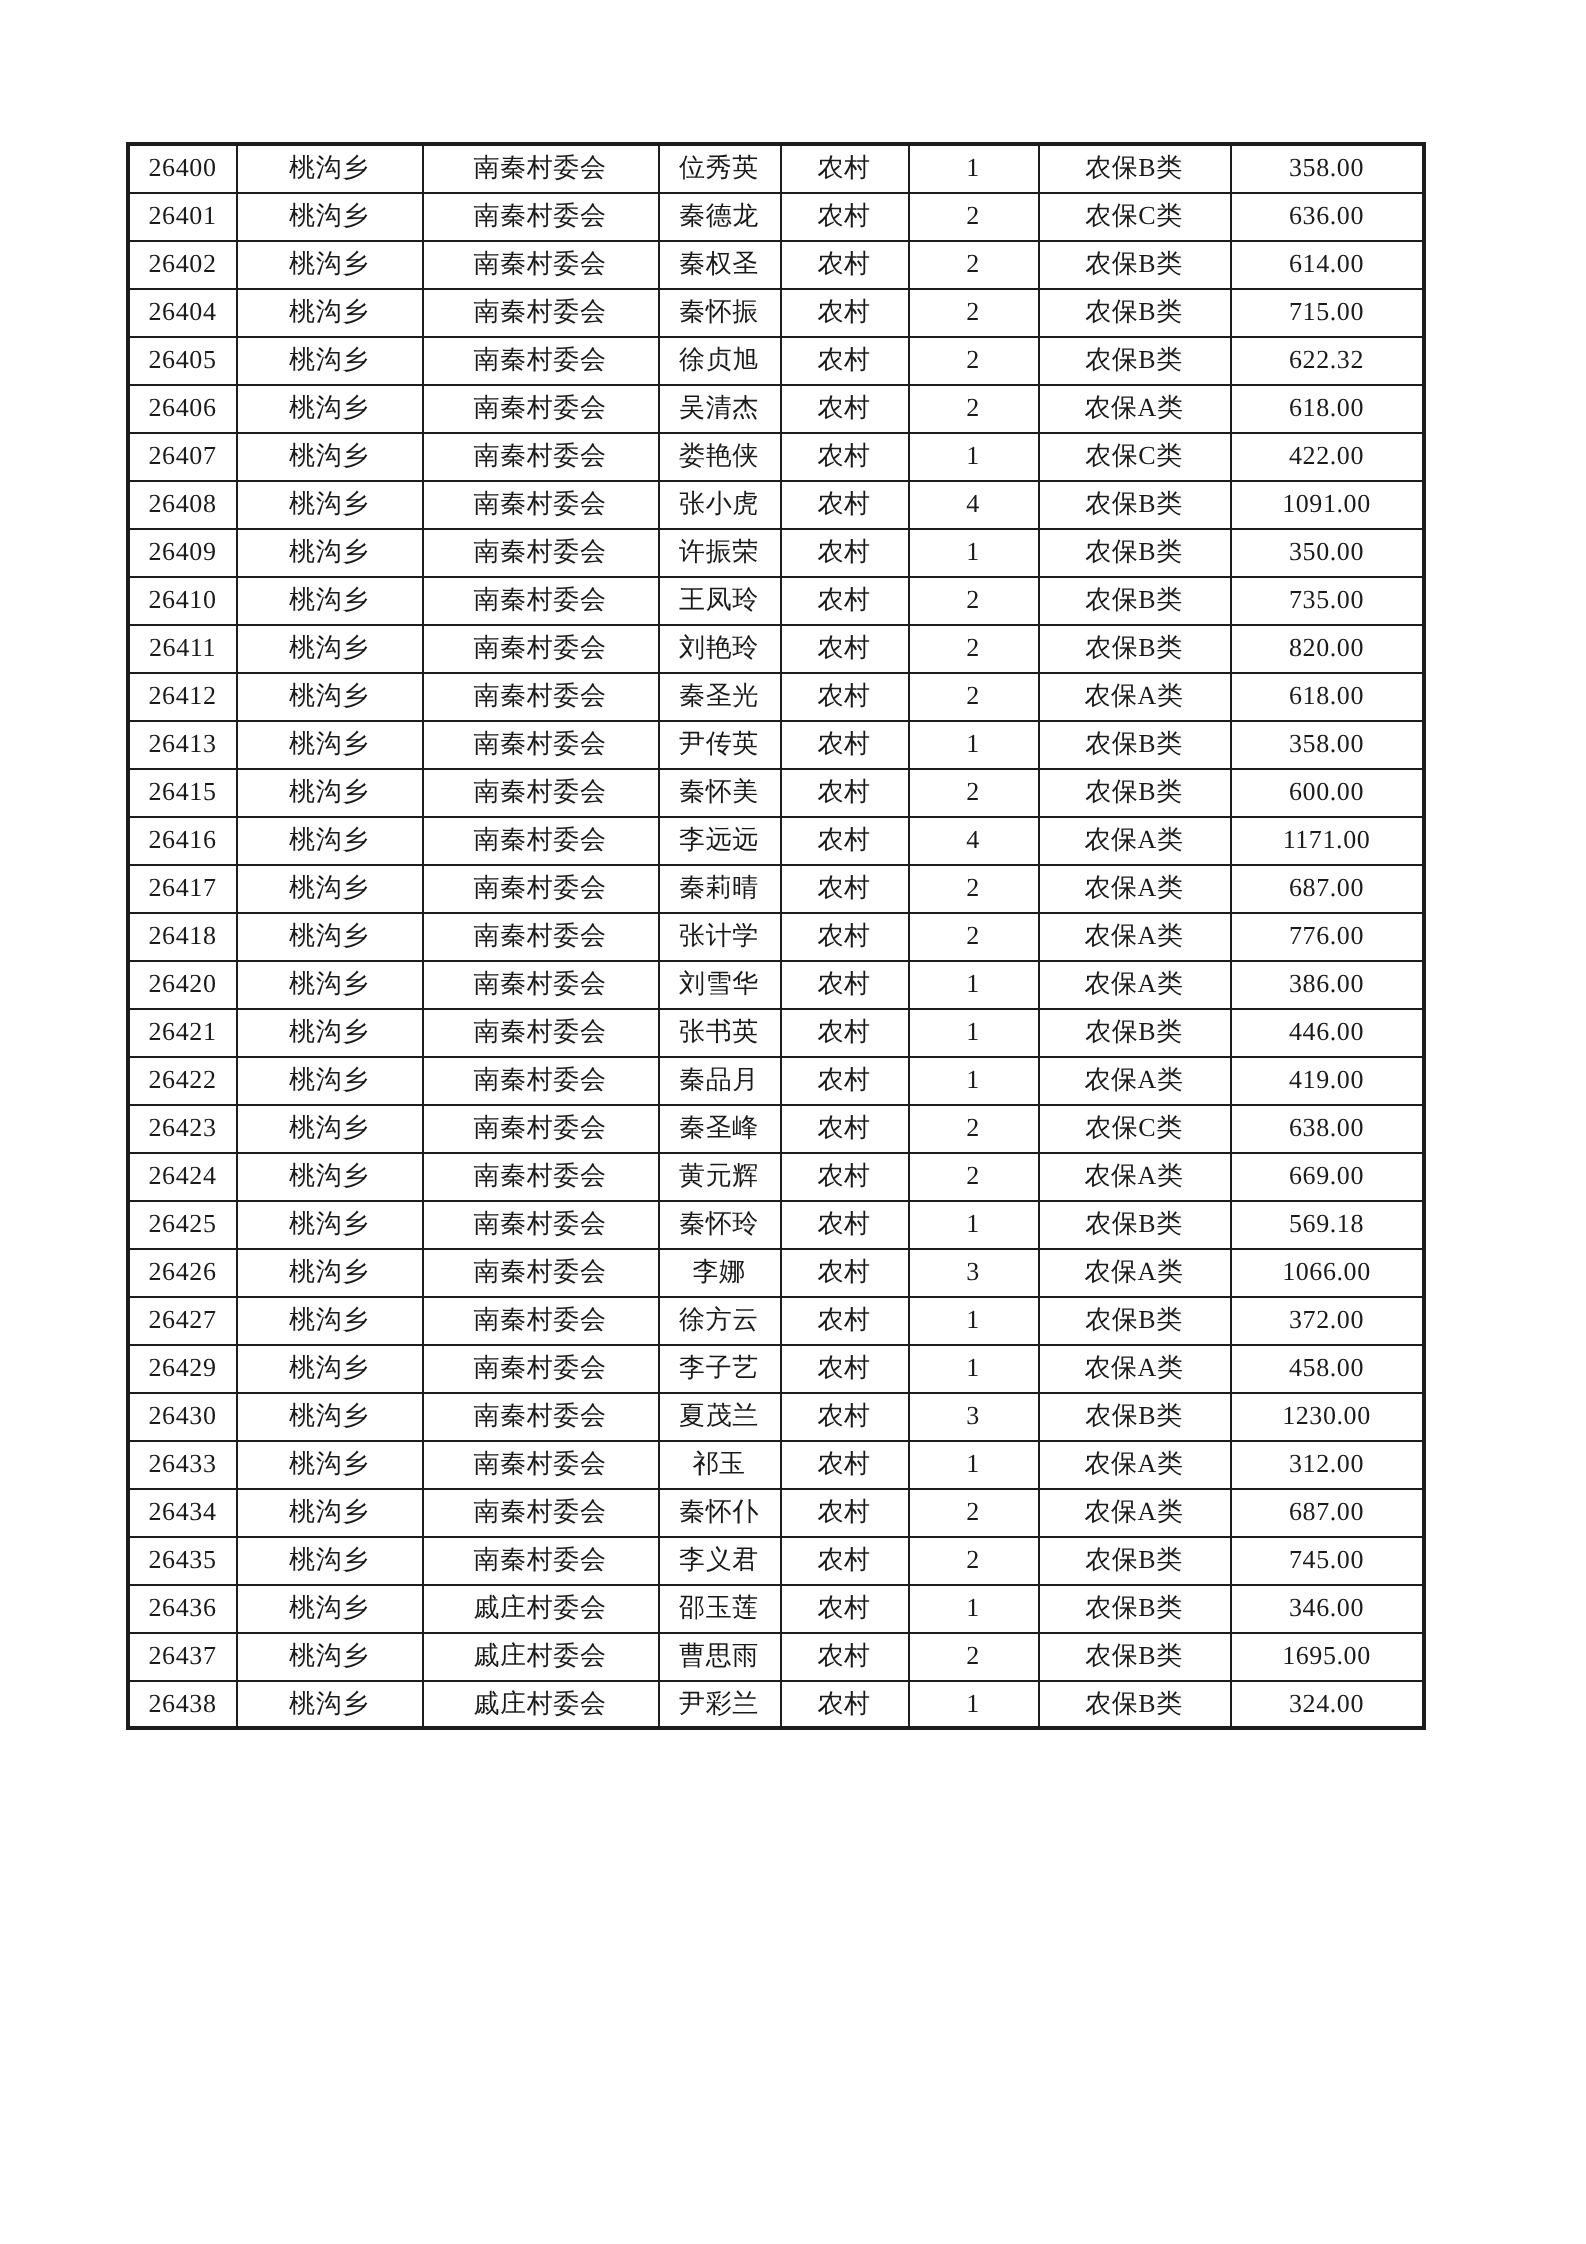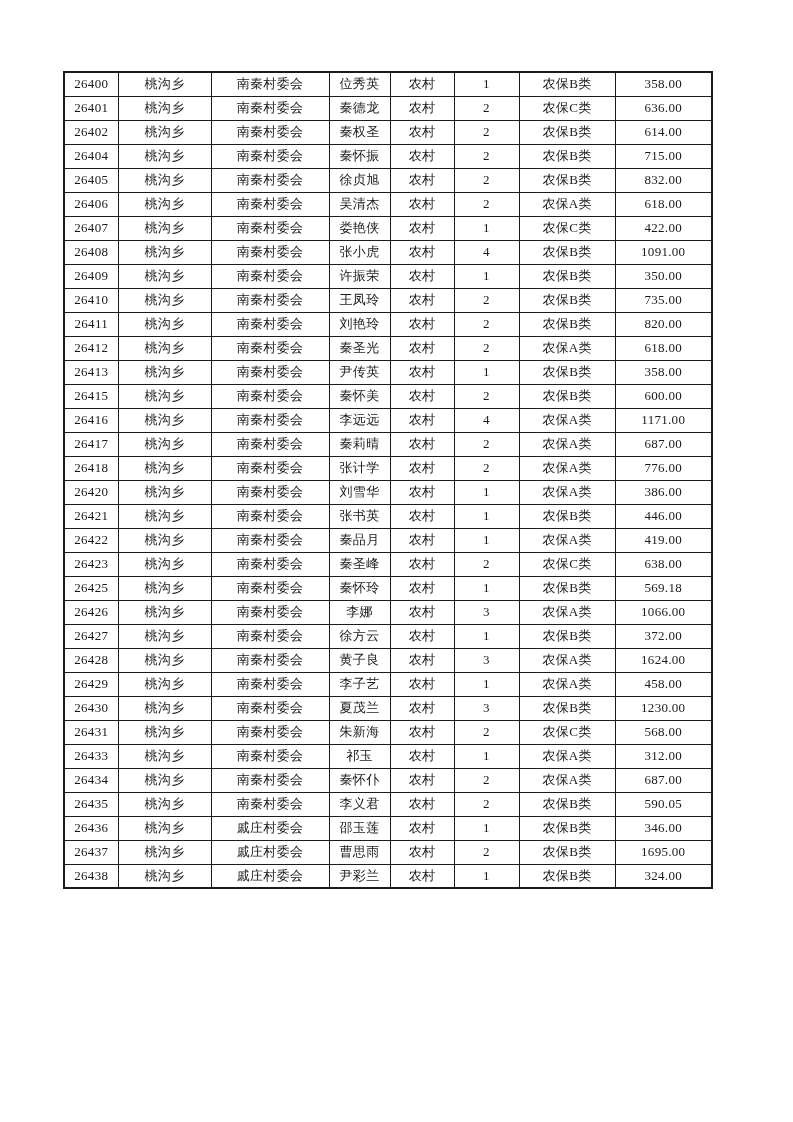--- a/index.html
+++ b/index.html
@@ -98,21 +98,21 @@
           <td class="num">715.00</td>
         </tr>
         <tr>
           <td class="num">26405</td>
           <td>桃沟乡</td>
           <td>南秦村委会</td>
           <td>徐贞旭</td>
           <td>农村</td>
           <td class="num">2</td>
           <td>农保B类</td>
-          <td class="num">832.00</td>
+          <td class="num">622.32</td>
         </tr>
         <tr>
           <td class="num">26406</td>
           <td>桃沟乡</td>
           <td>南秦村委会</td>
           <td>吴清杰</td>
           <td>农村</td>
           <td class="num">2</td>
           <td>农保A类</td>
           <td class="num">618.00</td>
@@ -261,20 +261,30 @@
           <td class="num">26423</td>
           <td>桃沟乡</td>
           <td>南秦村委会</td>
           <td>秦圣峰</td>
           <td>农村</td>
           <td class="num">2</td>
           <td>农保C类</td>
           <td class="num">638.00</td>
         </tr>
         <tr>
+          <td class="num">26424</td>
+          <td>桃沟乡</td>
+          <td>南秦村委会</td>
+          <td>黄元辉</td>
+          <td>农村</td>
+          <td class="num">2</td>
+          <td>农保A类</td>
+          <td class="num">669.00</td>
+        </tr>
+        <tr>
           <td class="num">26425</td>
           <td>桃沟乡</td>
           <td>南秦村委会</td>
           <td>秦怀玲</td>
           <td>农村</td>
           <td class="num">1</td>
           <td>农保B类</td>
           <td class="num">569.18</td>
         </tr>
         <tr>
@@ -291,60 +301,40 @@
           <td class="num">26427</td>
           <td>桃沟乡</td>
           <td>南秦村委会</td>
           <td>徐方云</td>
           <td>农村</td>
           <td class="num">1</td>
           <td>农保B类</td>
           <td class="num">372.00</td>
         </tr>
         <tr>
-          <td class="num">26428</td>
-          <td>桃沟乡</td>
-          <td>南秦村委会</td>
-          <td>黄子良</td>
+          <td class="num">26429</td>
+          <td>桃沟乡</td>
+          <td>南秦村委会</td>
+          <td>李子艺</td>
+          <td>农村</td>
+          <td class="num">1</td>
+          <td>农保A类</td>
+          <td class="num">458.00</td>
+        </tr>
+        <tr>
+          <td class="num">26430</td>
+          <td>桃沟乡</td>
+          <td>南秦村委会</td>
+          <td>夏茂兰</td>
           <td>农村</td>
           <td class="num">3</td>
-          <td>农保A类</td>
-          <td class="num">1624.00</td>
-        </tr>
-        <tr>
-          <td class="num">26429</td>
-          <td>桃沟乡</td>
-          <td>南秦村委会</td>
-          <td>李子艺</td>
-          <td>农村</td>
-          <td class="num">1</td>
-          <td>农保A类</td>
-          <td class="num">458.00</td>
-        </tr>
-        <tr>
-          <td class="num">26430</td>
-          <td>桃沟乡</td>
-          <td>南秦村委会</td>
-          <td>夏茂兰</td>
-          <td>农村</td>
-          <td class="num">3</td>
           <td>农保B类</td>
           <td class="num">1230.00</td>
         </tr>
         <tr>
-          <td class="num">26431</td>
-          <td>桃沟乡</td>
-          <td>南秦村委会</td>
-          <td>朱新海</td>
-          <td>农村</td>
-          <td class="num">2</td>
-          <td>农保C类</td>
-          <td class="num">568.00</td>
-        </tr>
-        <tr>
           <td class="num">26433</td>
           <td>桃沟乡</td>
           <td>南秦村委会</td>
           <td>祁玉</td>
           <td>农村</td>
           <td class="num">1</td>
           <td>农保A类</td>
           <td class="num">312.00</td>
         </tr>
         <tr>
@@ -358,21 +348,21 @@
           <td class="num">687.00</td>
         </tr>
         <tr>
           <td class="num">26435</td>
           <td>桃沟乡</td>
           <td>南秦村委会</td>
           <td>李义君</td>
           <td>农村</td>
           <td class="num">2</td>
           <td>农保B类</td>
-          <td class="num">590.05</td>
+          <td class="num">745.00</td>
         </tr>
         <tr>
           <td class="num">26436</td>
           <td>桃沟乡</td>
           <td>戚庄村委会</td>
           <td>邵玉莲</td>
           <td>农村</td>
           <td class="num">1</td>
           <td>农保B类</td>
           <td class="num">346.00</td>

